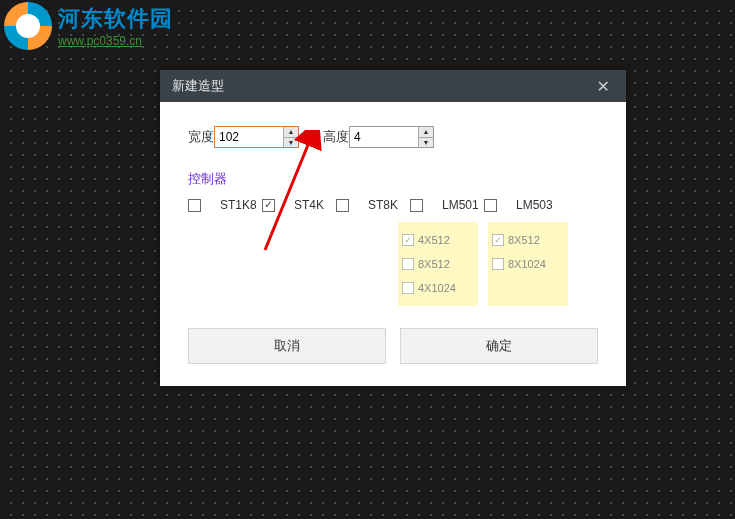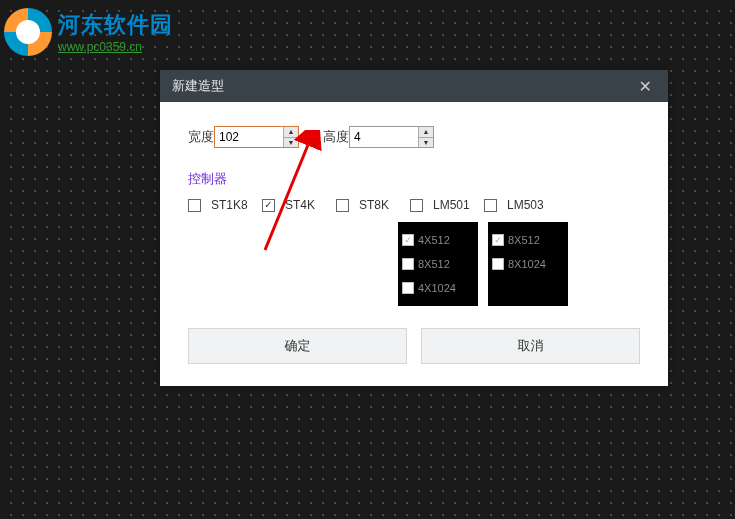--- a/index.html
+++ b/index.html
@@ -14,21 +14,20 @@
     }
     
     .logo-area {
       position: absolute;
       top: 2px;
       left: 4px;
       display: flex;
       align-items: center;
       gap: 6px;
       z-index: 2;
-      margin-top: 6px;
     }
     .logo-circle {
       width: 48px; height: 48px;
       border-radius: 50%;
       background: conic-gradient(#0099cc 0deg 90deg, #ff9933 90deg 180deg, #0099cc 180deg 270deg, #ff9933 270deg 360deg);
       display: flex;
       align-items: center;
       justify-content: center;
       position: relative;
     }
@@ -40,21 +39,21 @@
       position: absolute;
     }
     .logo-text { display: flex; flex-direction: column; }
     .logo-title { font-size: 22px; font-weight: bold; color: #0088cc; letter-spacing: 1px; }
     .logo-url { font-size: 12px; color: #339933; text-decoration: underline; }
     
     .dialog {
       position: absolute;
       top: 70px;
       left: 160px;
-      width: 508px;
+      width: 466px;
       background: #ffffff;
       z-index: 3;
       box-shadow: 0 0 8px rgba(0,0,0,0.3);
     }
     
     .dialog-header {
       height: 32px;
       background: #3a4249;
       color: #e8e8e8;
       display: flex;
@@ -127,21 +126,21 @@
     }
     
     .controller-row {
       display: flex;
       gap: 4px;
       margin-bottom: 10px;
     }
     .cb-item {
       display: flex;
       align-items: center;
-      gap: 10px;
+      gap: 19px;
       font-size: 12px;
       color: #333;
       width: 70px;
     }
     .cb {
       width: 13px; height: 13px;
       border: 1px solid #666;
       display: flex;
       align-items: center;
       justify-content: center;
@@ -151,21 +150,21 @@
     }
     .cb.checked::before { content: "✓"; color: #333; }
     
     .sub-panels {
       display: flex;
       gap: 10px;
       margin-left: 210px;
       margin-top: 4px;
     }
     .sub-panel {
-      background: #000000;
+      background: #fef9c3;
       padding: 12px 4px;
       width: 80px;
     }
     .sub-item {
       display: flex;
       align-items: center;
       gap: 4px;
       font-size: 11px;
       color: #888;
       margin-bottom: 12px;
@@ -297,24 +296,24 @@
         </div>
         <div class="sub-item">
           <span class="sub-cb"></span>
           <span>8X1024</span>
         </div>
       </div>
     </div>
 
     <div class="button-row">
       <div class="btn">
+        <span>取消</span>
+      </div>
+      <div class="btn">
         <span>确定</span>
-      </div>
-      <div class="btn">
-        <span>取消</span>
       </div>
     </div>
 
   </div>
 </div>
 
 <svg class="arrow-svg" width="90" height="130">
   <defs>
     <marker id="ah" markerWidth="12" markerHeight="12" refX="2" refY="5" orient="auto">
       <polygon points="0,0 10,5 0,10" fill="#e40000"></polygon>

